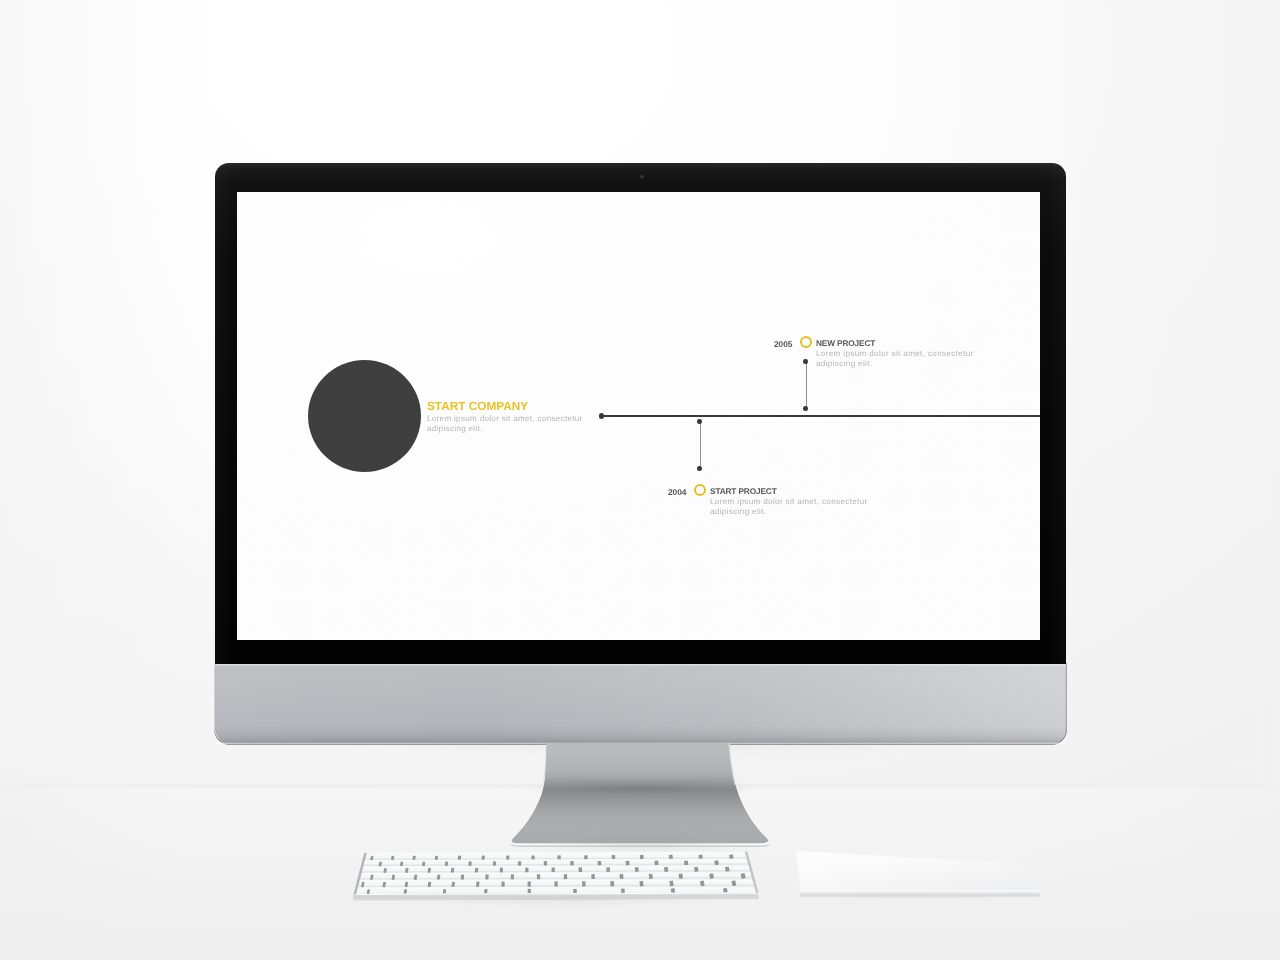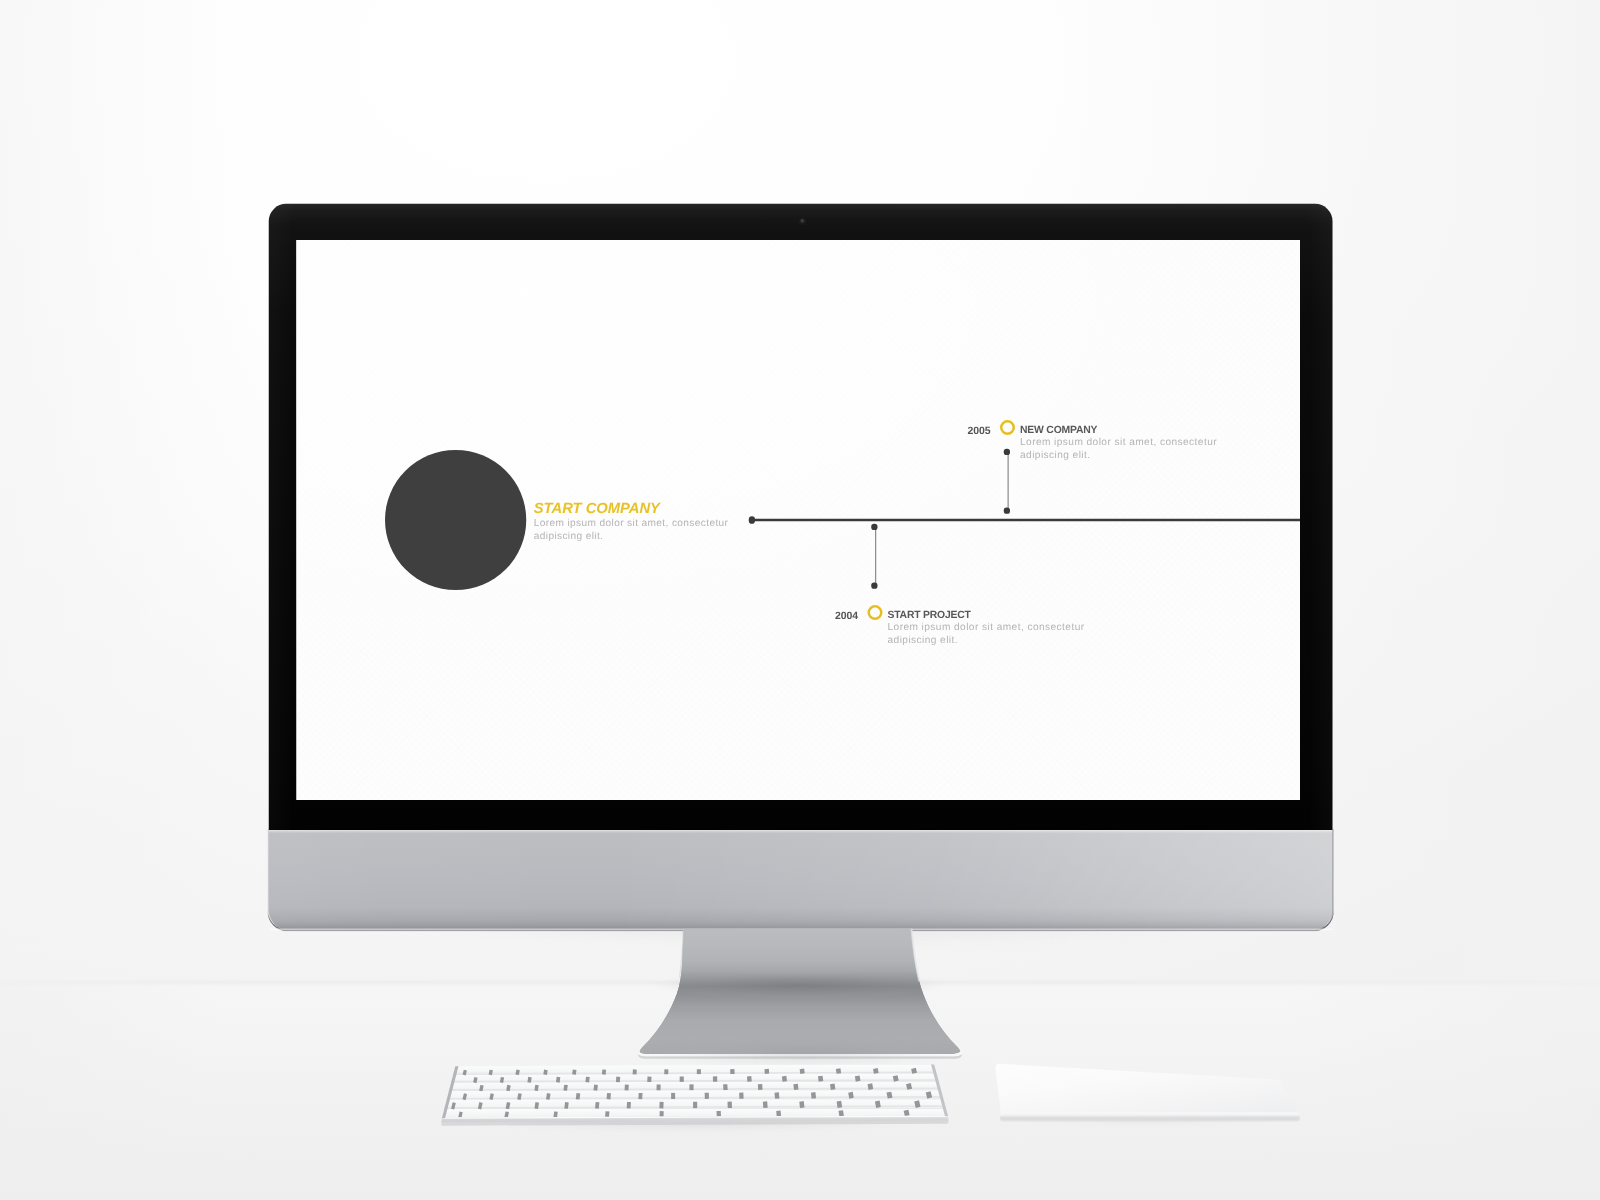--- a/index.html
+++ b/index.html
@@ -58,21 +58,21 @@
   .screen-tex{position:absolute;inset:0;opacity:.40;
         background-image:repeating-linear-gradient(45deg,rgba(0,0,0,.020) 0 0.6px,rgba(0,0,0,0) 0.6px 3.9px),
                          repeating-linear-gradient(135deg,rgba(0,0,0,.020) 0 0.6px,rgba(0,0,0,0) 0.6px 3.9px);}
   .screen-glow{position:absolute;inset:0;
         background:radial-gradient(130% 120% at 24% 10%, rgba(255,255,255,.85) 0%, rgba(255,255,255,0) 60%);}
 
   
   .slide{position:absolute;inset:0;transform:translateZ(0);}
   .hero-circle{position:absolute;left:70.5px;top:168px;width:113px;height:112px;border-radius:50%;background:#3f3f3f;}
   .hero-txt{position:absolute;left:190px;top:207.5px;width:180px;}
-  .hero-title{font-size:11.8px;font-weight:bold;letter-spacing:0px;color:#e8c225;line-height:13px;white-space:nowrap;font-style:italic;}
+  .hero-title{font-size:11.8px;font-weight:bold;letter-spacing:0px;color:#e8c225;line-height:13px;white-space:nowrap;}
   .hero-body{font-size:8.1px;color:#b4b4b4;line-height:10.2px;letter-spacing:.3px;margin-top:1px;width:162px;}
 
   .tl-line{position:absolute;left:364.2px;top:223.2px;width:439px;height:1.7px;background:#3a3a3a;}
   .tl-dot-l{position:absolute;left:361.8px;top:221.3px;width:5.6px;height:5.6px;border-radius:50%;background:#3a3a3a;}
 
   .branch{position:absolute;}
   .br-v{position:absolute;width:1px;background:#8f8f8f;}
   .br-dot{position:absolute;width:4.6px;height:4.6px;border-radius:50%;background:#3a3a3a;}
   .ring{position:absolute;width:12px;height:12px;border-radius:50%;border:2.6px solid #e6bf1f;box-sizing:border-box;}
   .ev-year{position:absolute;font-size:8.4px;font-weight:bold;letter-spacing:-0.05px;color:#545454;white-space:nowrap;}
@@ -140,21 +140,21 @@
 
       <div class="tl-dot-l"></div>
       <div class="tl-line"></div>
 
       <div class="branch">
         <div class="br-v" style="left:568.5px;top:170px;height:47px;"></div>
         <div class="br-dot" style="left:566px;top:167px;"></div>
         <div class="br-dot" style="left:566px;top:214px;"></div>
         <div class="ring" style="left:563px;top:144px;"></div>
         <div class="ev-year" style="left:537px;top:146.5px;">2005</div>
-        <div class="ev-title" style="left:579px;top:146px;">NEW COMPANY</div>
+        <div class="ev-title" style="left:579px;top:146px;">NEW PROJECT</div>
         <div class="ev-body" style="left:579px;top:157px;">Lorem ipsum dolor sit amet, consectetur adipiscing  elit.</div>
       </div>
 
       <div class="branch">
         <div class="br-v" style="left:462.5px;top:230px;height:47px;"></div>
         <div class="br-dot" style="left:460px;top:227px;"></div>
         <div class="br-dot" style="left:460px;top:274px;"></div>
         <div class="ring" style="left:457px;top:292px;"></div>
         <div class="ev-year" style="left:431px;top:294.5px;">2004</div>
         <div class="ev-title" style="left:473px;top:294px;">START PROJECT</div>

